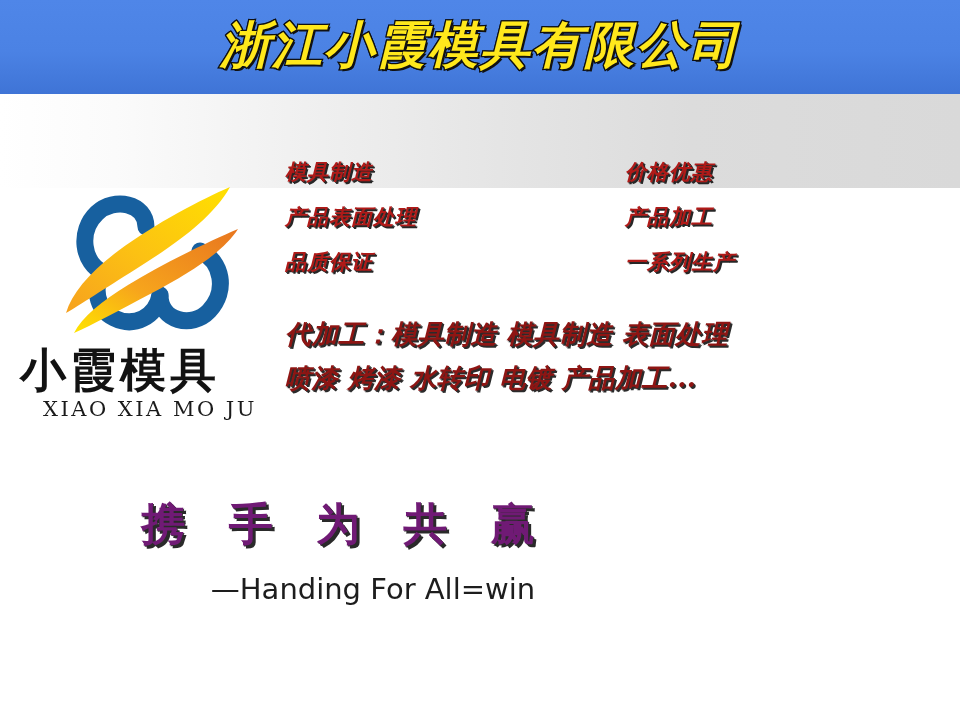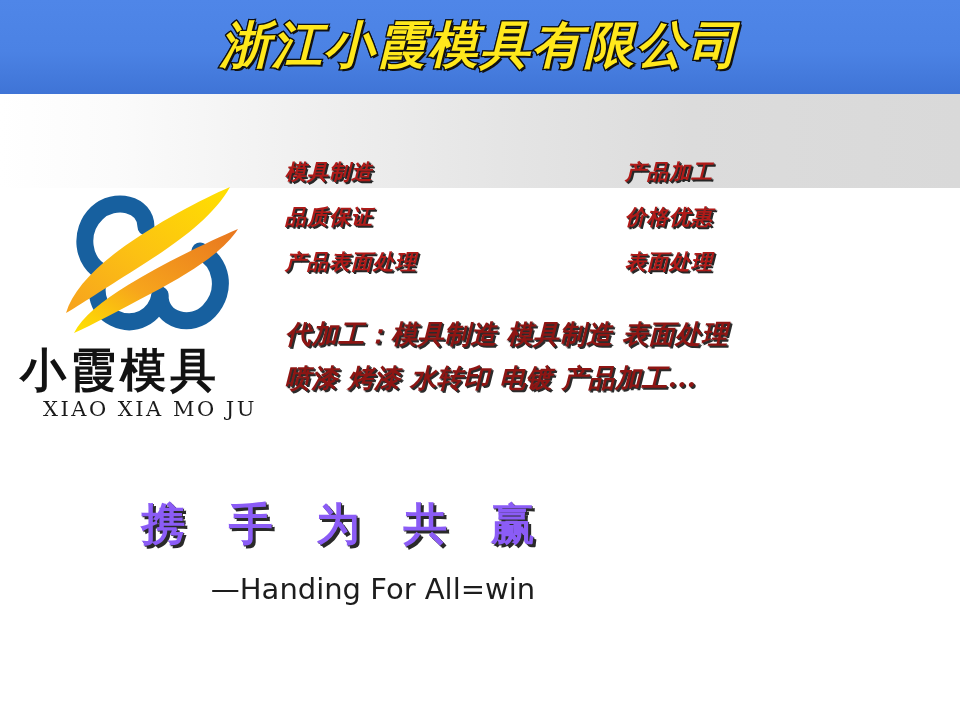--- a/index.html
+++ b/index.html
@@ -150,21 +150,21 @@
     left: 0;
     top: 495px;
     width: 960px;
     padding-right: 270px;
     box-sizing: border-box;
     text-align: center;
     font-family: "DejaVu Serif", "Liberation Serif", serif;
     font-size: 44px;
     font-weight: bold;
     letter-spacing: 14px;
-    color: #8b5cf6;
+    color: #701a75;
     white-space: nowrap;
     text-shadow: 3px 3px 0 #2a2a2a, 1px 1px 0 #3d3d3d;
   }
   #slogan-en {
     position: absolute;
     left: 0;
     top: 572px;
     width: 960px;
     padding-right: 270px;
     box-sizing: border-box;
@@ -217,28 +217,28 @@
         <path d="M186 44 C158 56, 112 78, 76 100 C50 116, 30 132, 22 148
                  C40 140, 66 126, 100 108 C140 87, 172 66, 186 44 Z" fill="url(#gradBot)"></path>
       </svg>
     </div>
     <div id="logo-cn">小霞模具</div>
     <div id="logo-en">XIAO XIA MO JU</div>
   </div>
 
   <div id="svc-col-left" class="svc-col">
     <span class="svc-line">模具制造</span>
+    <span class="svc-line">产品表面处理</span>
     <span class="svc-line">品质保证</span>
-    <span class="svc-line">产品表面处理</span>
   </div>
 
   <div id="svc-col-right" class="svc-col">
+    <span class="svc-line">价格优惠</span>
     <span class="svc-line">产品加工</span>
-    <span class="svc-line">价格优惠</span>
-    <span class="svc-line">表面处理</span>
+    <span class="svc-line">一系列生产</span>
   </div>
 
   <div id="outsourcing">
     <span class="out-line">代加工：模具制造 模具制造 表面处理</span>
     <span class="out-line">喷漆 烤漆 水转印 电镀 产品加工...</span>
   </div>
 
   <div id="slogan-cn">携 手 为 共 赢</div>
   <div id="slogan-en">—Handing For All=win</div>
 

